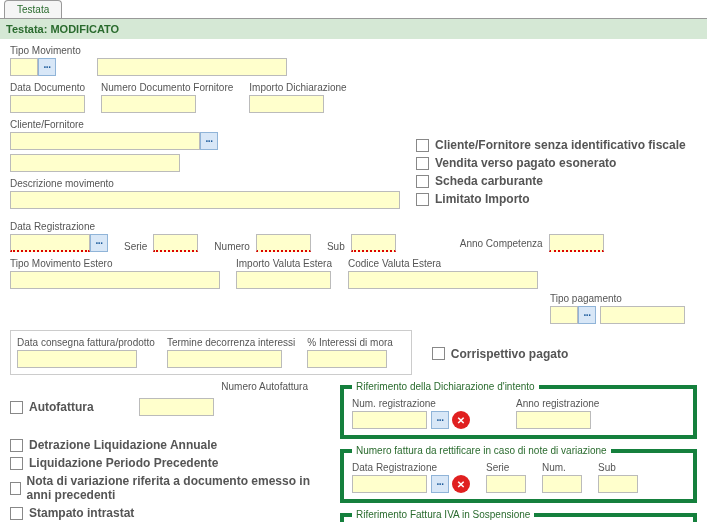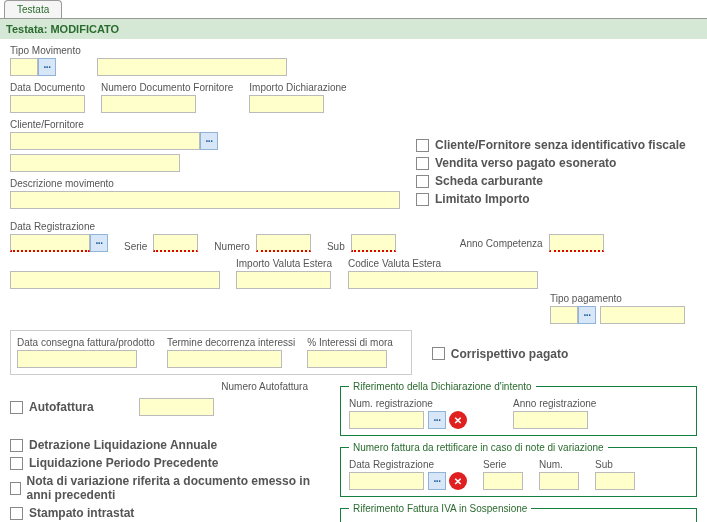--- a/index.html
+++ b/index.html
@@ -23,21 +23,21 @@
   .lookup-btn { width: 18px; height: 18px; border: 1px solid #90b4d8; background: #d8e7f7; display:inline-flex; align-items:center; justify-content:center; cursor:pointer; }
   .lookup-btn::after { content:"···"; font-size:10px; color:#1b5a9a; letter-spacing:-1px; font-weight:bold;}
   
   .del-btn { width:18px; height:18px; border-radius:50%; background:#e02020; display:inline-flex; align-items:center; justify-content:center; cursor:pointer; margin-left:3px;}
   .del-btn::after { content:"✕"; color:#fff; font-size:10px; font-weight:bold;}
   
   .chk-row { display:flex; align-items:center; margin-bottom:4px; }
   .chk { width:13px; height:13px; border:1px solid #888; background:#fff; margin-right:6px; cursor:pointer;}
   .chk-lbl { font-size:12px; color:#555;font-weight:bold;}
   
-  fieldset.group { border: 1px solid #15803d; padding: 6px 8px; margin-bottom:6px; }
+  fieldset.group { border: 4px solid #15803d; padding: 6px 8px; margin-bottom:6px; }
   fieldset.group > legend { color:#2a6b2e; font-size:10px; padding:0 4px; }
   
   .flex-bottom { display:flex; gap:20px; }
   .col-left { flex: 0 0 310px; }
   .col-right { flex: 1; }
   
   .box-inset { border:1px solid #ccc; padding:6px; margin-bottom:6px;}
 </style>
 </head>
 <body>
@@ -146,20 +146,21 @@
       <input type="text" class="txt req" style="width: 45px;">
     </div>
     <div class="fld-h" style="align-items:center;margin-left:48px;">
       <span class="lbl-inline">Anno Competenza</span>
       <input type="text" class="txt req" style="width: 55px;">
     </div>
   </div>
 
   <div class="row">
     <div class="fld">
+      <span class="lbl">Tipo Movimento Estero</span>
       <input type="text" class="txt" style="width: 210px;">
     </div>
     <div class="fld">
       <span class="lbl">Importo Valuta Estera</span>
       <input type="text" class="txt" style="width: 95px;">
     </div>
     <div class="fld">
       <span class="lbl">Codice Valuta Estera</span>
       <input type="text" class="txt" style="width: 190px;">
     </div>

